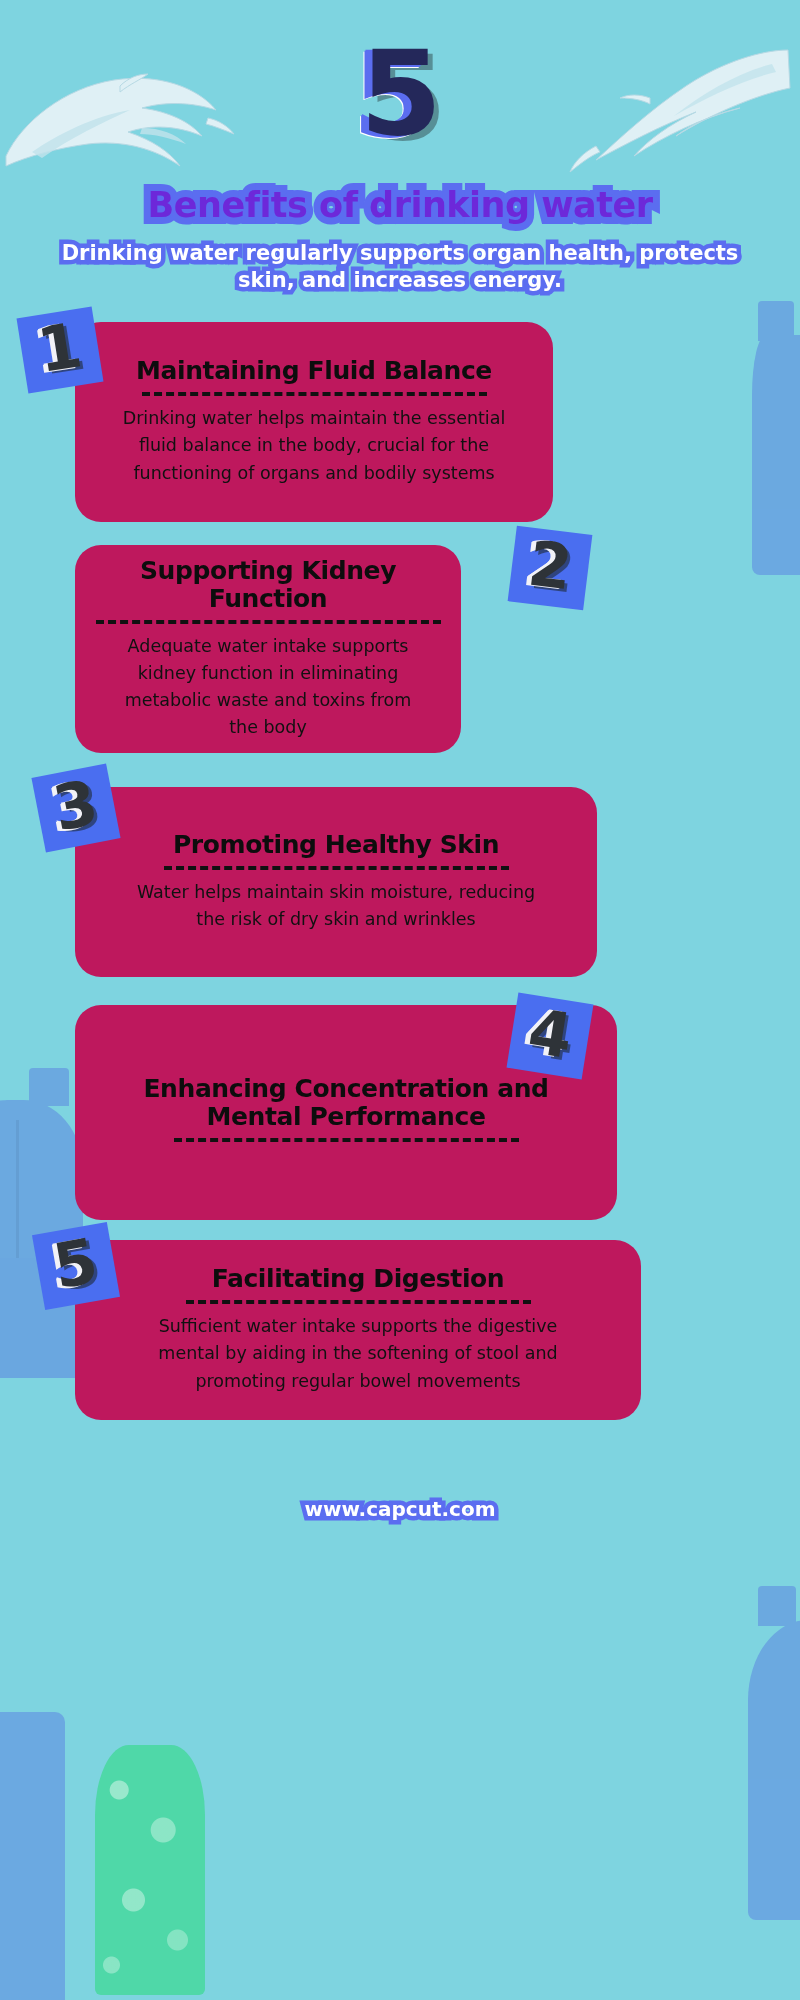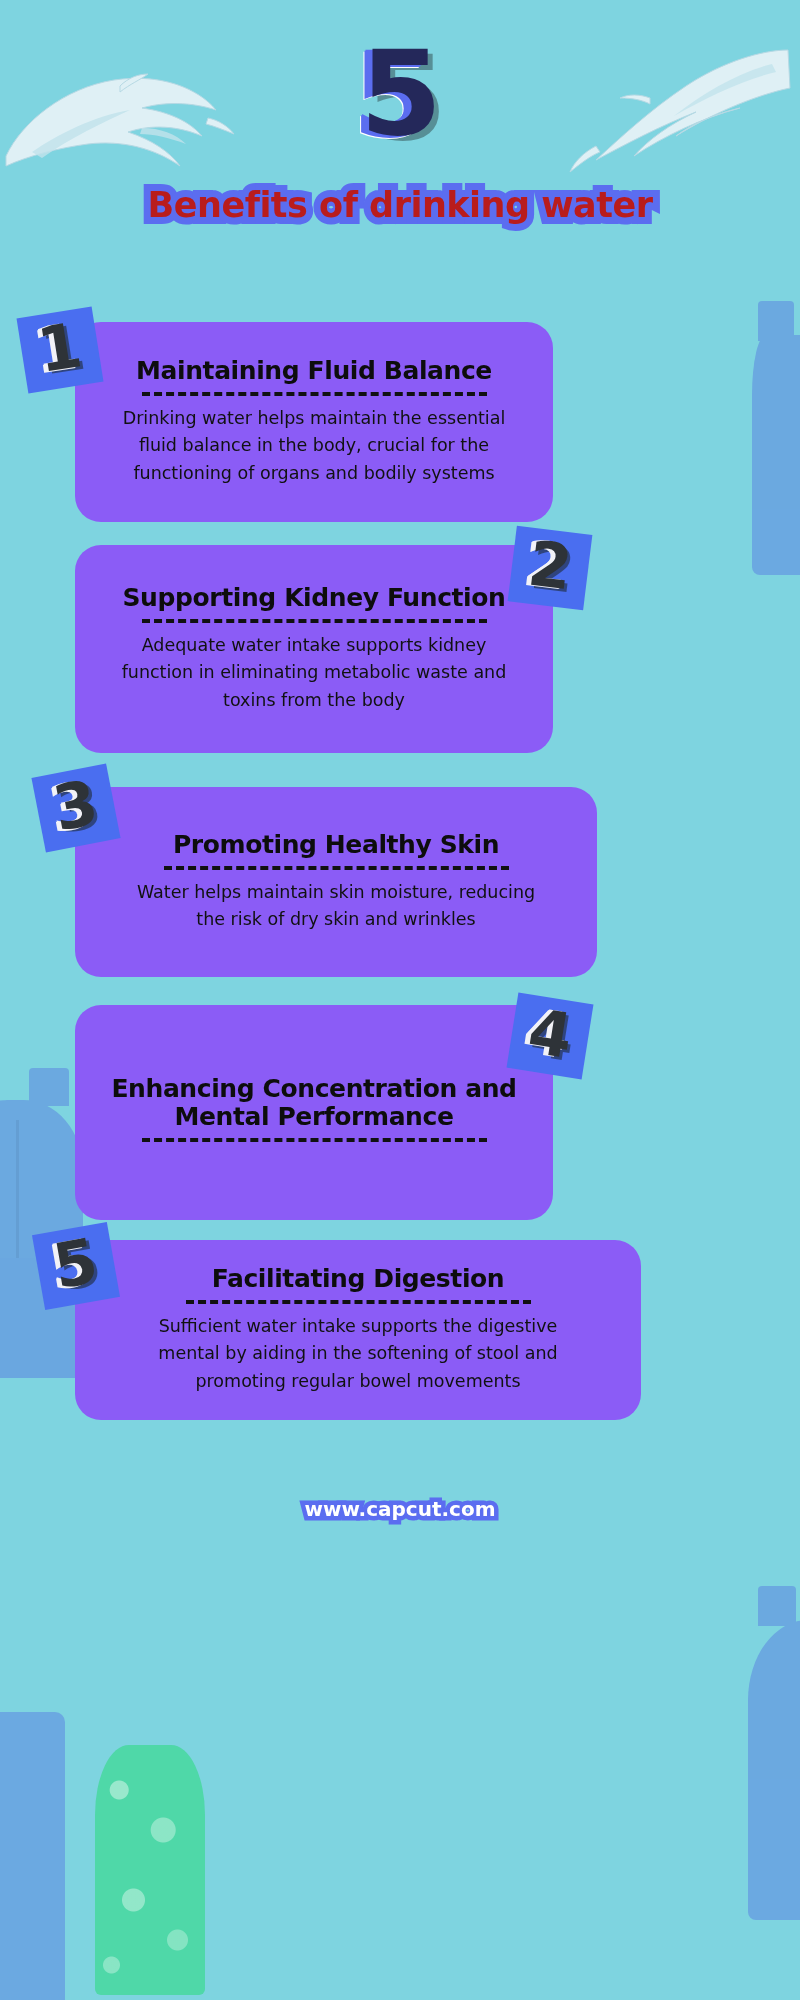--- a/index.html
+++ b/index.html
@@ -103,21 +103,21 @@
         5px 5px 0 rgba(40,60,60,.45);
     letter-spacing:-2px;
     z-index:4;
   }
 
   .title{
     position:absolute; left:0; right:0; top:185px;
     text-align:center;
     font-family:"DejaVu Sans", sans-serif;
     font-size:35px; font-weight:bold;
-    color:#b91c1c;
+    color:#6d28d9;
     letter-spacing:-.5px;
     -webkit-text-stroke:14px #5b6df0;
     paint-order:stroke fill;
     z-index:5;
   }
 
   .subtitle{
     position:absolute; left:60px; right:60px; top:240px;
     text-align:center;
     font-family:"DejaVu Sans", sans-serif;
@@ -125,21 +125,21 @@
     color:#ffffff;
     line-height:1.28;
     -webkit-text-stroke:9px #5b6df0;
     paint-order:stroke fill;
     z-index:5;
   }
 
   
   .card{
     position:absolute;
-    background:#8b5cf6;
+    background:#be185d;
     border-radius:26px;
     z-index:3;
     padding:18px 34px;
     display:flex; flex-direction:column; justify-content:center;
     align-items:center;
   }
 
   .card-title{
     font-family:"DejaVu Sans", sans-serif;
     font-weight:bold;
@@ -160,23 +160,23 @@
     font-family:"DejaVu Sans", sans-serif;
     font-size:17.5px;
     color:#111;
     text-align:center;
     line-height:1.55;
     max-width:430px;
   }
 
   
   #card-1{ left:75px; top:322px;  width:478px; height:200px; }
-  #card-2{ left:75px; top:545px;  width:478px; height:208px; }
+  #card-2{ left:75px; top:545px;  width:386px; height:208px; }
   #card-3{ left:75px; top:787px;  width:522px; height:190px; }
-  #card-4{ left:75px; top:1005px; width:478px; height:215px; }
+  #card-4{ left:75px; top:1005px; width:542px; height:215px; }
   #card-5{ left:75px; top:1240px; width:566px; height:180px; }
 
   
   .badge{
     position:absolute;
     width:76px; height:76px;
     background:#4a6ef0;
     z-index:6;
     display:flex; align-items:center; justify-content:center;
   }
@@ -265,20 +265,21 @@
         <path d="M150 60 C 140 56, 128 56, 120 60 C 132 60, 142 62, 150 66 Z"></path>
       </g>
       <g fill="#c2e3ec" opacity=".8">
         <path d="M272 26 C 240 34, 204 54, 174 78 C 206 60, 242 42, 276 34 Z"></path>
       </g>
     </svg>
   </div>
 
   <div class="big-five">5</div>
   <div class="title">Benefits of drinking water</div>
+  <div class="subtitle">Drinking water regularly supports organ health, protects skin, and increases energy.</div>
 
   <div class="card" id="card-1">
     <div class="card-title">Maintaining Fluid Balance</div>
     <div class="divider"></div>
     <div class="card-body">Drinking water helps maintain the essential fluid balance in the body, crucial for the functioning of organs and bodily systems</div>
   </div>
 
   <div class="card" id="card-2">
     <div class="card-title">Supporting Kidney Function</div>
     <div class="divider"></div>

